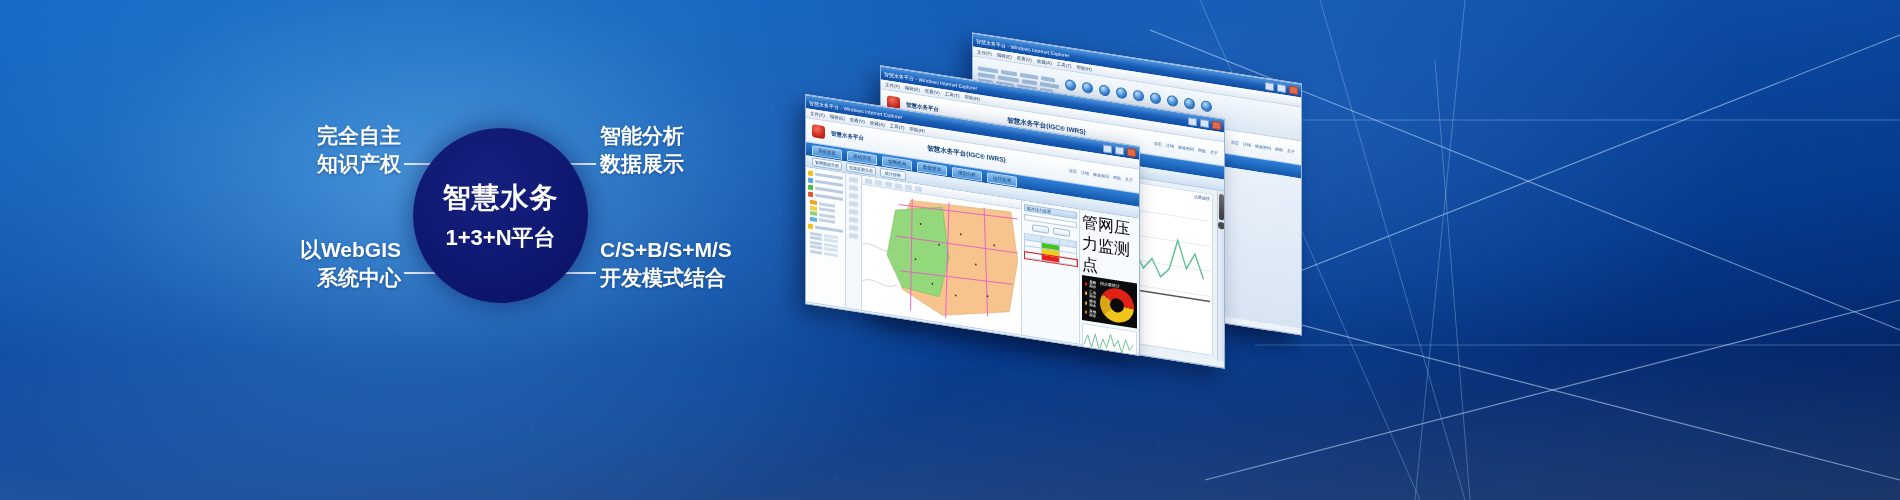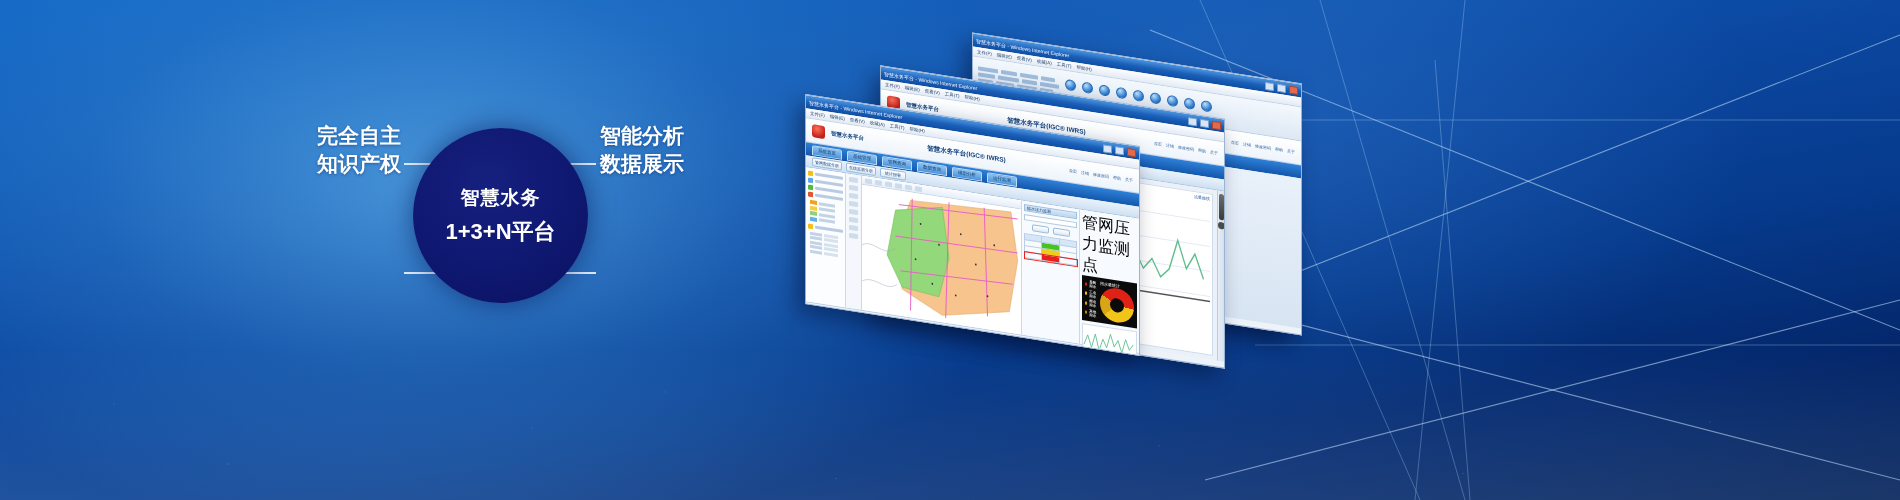--- a/index.html
+++ b/index.html
@@ -46,21 +46,21 @@
   .concept{ position:absolute; left:0; top:0; width:800px; height:500px; }
 
   .hub{
     position:absolute; left:413px; top:128px;
     width:175px; height:175px; border-radius:50%;
     background:radial-gradient(circle at 42% 32%, #16207e 0%, #101a74 45%, #0a1160 100%);
     box-shadow:0 0 26px rgba(5,15,80,.55);
     display:flex; flex-direction:column; align-items:center; justify-content:center;
     text-align:center; color:#fff;
   }
-  .hub-line1{ font-size:19px; font-weight:700; letter-spacing:1px; margin-bottom:4px;text-align:right; }
+  .hub-line1{ font-size:28px; font-weight:700; letter-spacing:1px; margin-bottom:4px;text-align:right; }
   .hub-line2{ font-size:26px; font-weight:400; letter-spacing:.5px; white-space:nowrap; }
   .hub-line2 sup{ font-size:12px; vertical-align:super; }
   .hub-line3{ font-size:22px; font-weight:700; margin-top:2px; }
 
   .blurb{ position:absolute; color:#ffffff; line-height:1.32; white-space:nowrap; text-shadow:0 1px 3px rgba(0,30,90,.45); }
   .blurb div{ font-size:21px; font-weight:600; }
   .blurb.tl{ left:306px; top:122px; text-align:right; width:95px; }
   .blurb.tr{ left:600px; top:122px; text-align:left; }
   .blurb.bl{ left:296px; top:236px; text-align:right; width:105px; }
   .blurb.br{ left:600px; top:236px; text-align:left; }
@@ -257,20 +257,28 @@
       <div class="hub-line3">1+3+N平台</div>
     </div>
 
     <div class="blurb tl">
       <div>完全自主</div>
       <div>知识产权</div>
     </div>
     <div class="blurb tr">
       <div>智能分析</div>
       <div>数据展示</div>
+    </div>
+    <div class="blurb bl">
+      <div>以WebGIS</div>
+      <div>系统中心</div>
+    </div>
+    <div class="blurb br">
+      <div>C/S+B/S+M/S</div>
+      <div>开发模式结合</div>
     </div>
 
   </div>
 
   <div class="stack">
 
     <div class="win wmap">
       <div class="sat">
         <div class="topstrip"></div>
         <div class="road" style="left:0;top:38px;width:100%;height:2px;"></div>

